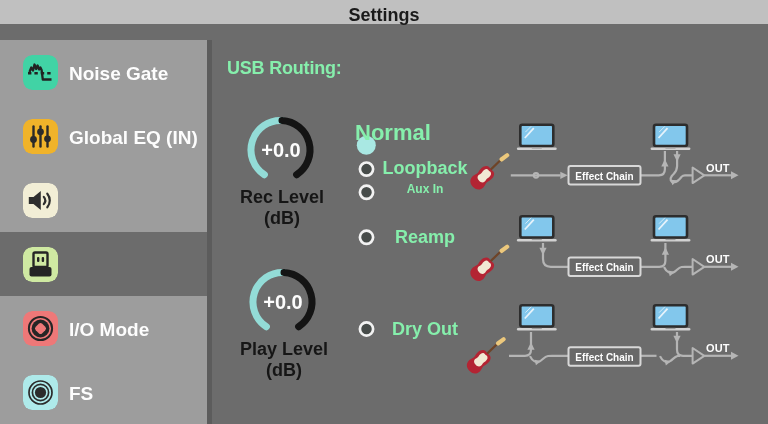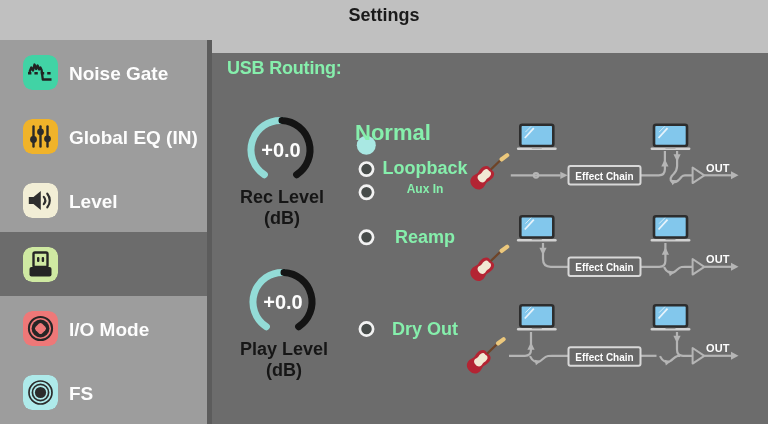--- a/index.html
+++ b/index.html
@@ -1,19 +1,19 @@
 <!DOCTYPE html>
 <html><head>
 <meta charset="utf-8">
 <style>
   html,body{margin:0;padding:0;}
   body{width:768px;height:424px;overflow:hidden;position:relative;
        font-family:"Liberation Sans",sans-serif;background:#6c6c6c;}
   .abs{position:absolute;}
-  #topbar{left:0;top:0;width:768px;height:53px;background:#c0c0c0;}
+  #topbar{left:0;top:0;width:768px;height:24px;background:#c0c0c0;}
   #topbar span{position:absolute;left:0;width:768px;top:5px;text-align:center;
        font-size:18px;font-weight:bold;color:#1a1a1a;}
   #sidebar{left:0;top:40px;width:207px;height:384px;background:#9d9d9d;}
   #sideborder{left:207px;top:40px;width:5px;height:384px;background:#5c5c5c;}
   #selband{left:0;top:232px;width:207px;height:64px;background:#6c6c6c;}
   .row{position:absolute;left:0;width:207px;height:64px;padding-left:32px;}
   .icon{position:absolute;left:23px;top:15px;width:35px;height:35px;border-radius:9px;}
   .rlabel{position:absolute;left:69px;top:2px;height:64px;line-height:64px;
        font-size:19px;font-weight:bold;color:#fdfdfd;white-space:nowrap;}
   .wt{font-weight:bold;color:#86efac;}
@@ -60,21 +60,20 @@
   <svg class="icon" viewBox="0 0 35 35">
     <rect x="0" y="0" width="35" height="35" rx="9" fill="#f2eed6"></rect>
     <g fill="#2e2e2e">
       <path d="M5.8 14.1 h4.7 l7.3 -6 v18.8 l-7.3 -6 h-4.7 z"></path>
     </g>
     <g stroke="#2e2e2e" stroke-width="2.2" fill="none" stroke-linecap="round">
       <path d="M20.8 13.9 a5.6 5.6 0 0 1 0 7.2"></path>
       <path d="M24.3 10.7 a10.6 10.6 0 0 1 0 13.6"></path>
     </g>
   </svg>
-  <span class="rlabel">Level</span>
 </div>
 <div class="row" style="top:232px;">
   <svg class="icon" viewBox="0 0 35 35">
     <rect x="0" y="0" width="35" height="35" rx="9" fill="#cfe9a2"></rect>
     <rect x="10.5" y="5.5" width="14" height="14.5" rx="1.5" fill="#cfe9a2" stroke="#252525" stroke-width="2.4"></rect>
     <rect x="14" y="10" width="2.4" height="5" rx="1" fill="#252525"></rect>
     <rect x="18.7" y="10" width="2.4" height="5" rx="1" fill="#252525"></rect>
     <path d="M8.5 20 h18 a2 2 0 0 1 2 2 v5.5 a2 2 0 0 1 -2 2 h-18 a2 2 0 0 1 -2 -2 v-5.5 a2 2 0 0 1 2 -2 z" fill="#252525"></path>
   </svg>
 </div>

